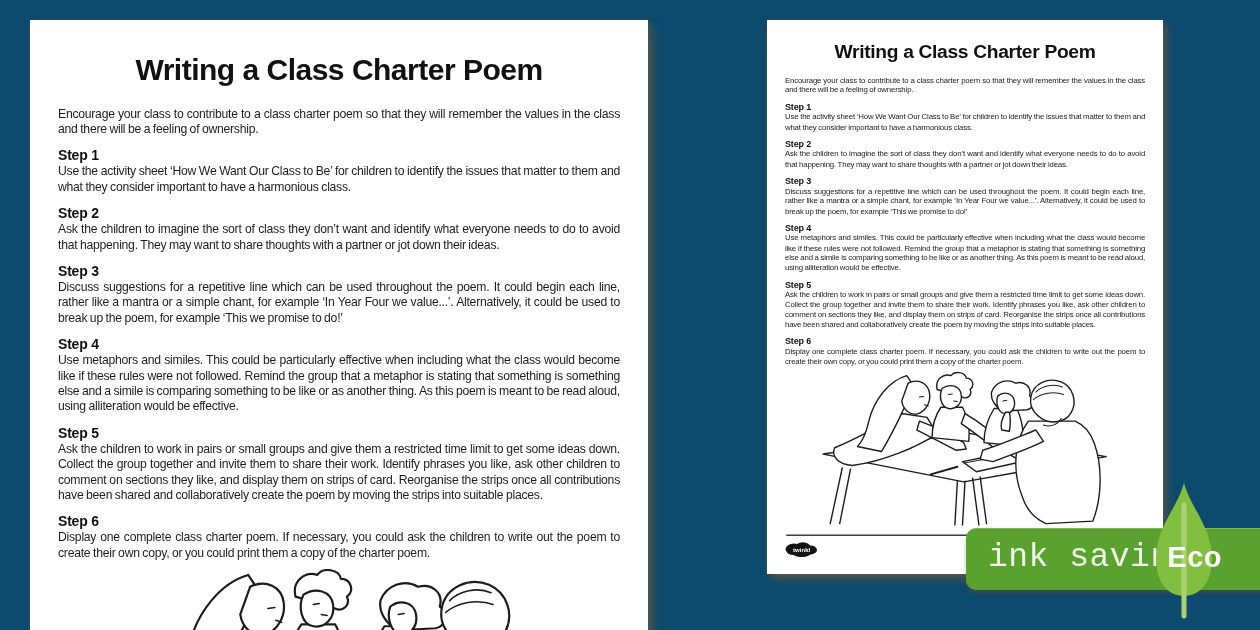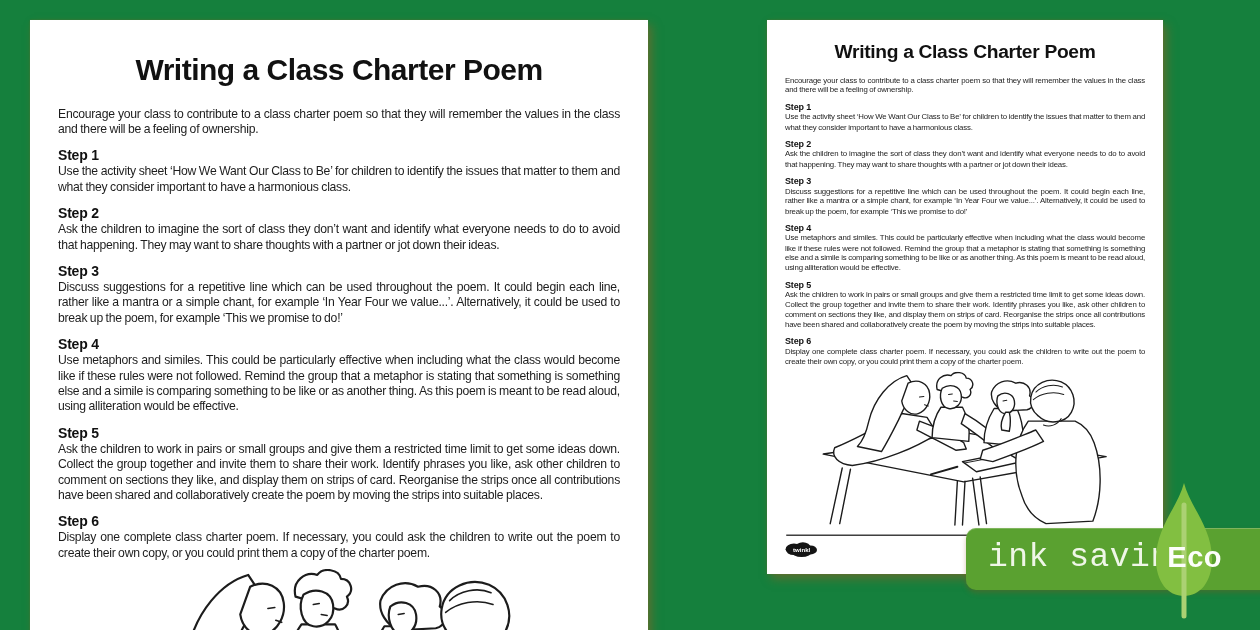--- a/index.html
+++ b/index.html
@@ -45,21 +45,21 @@
   .eco-leaf { position:absolute; left:1146px; top:481px; width:76px; height:138px; z-index:6; }
   .eco-leaf svg { display:block; width:76px; height:138px; }
   .eco-label {
     position:absolute; left:0; top:60px; width:100%; text-align:right;
     font-size:29px; font-weight:bold; color:#fdfefb; letter-spacing:.5px;
   }
 </style>
 </head>
 <body>
 
-<div class="stage" style="background: #15803d; --banner-color: #5aa130; --badge-text: #eff6e7;">
+<div class="stage" style="background: #0c4a6e; --banner-color: #5aa130; --badge-text: #eff6e7;">
 
   <section class="page page-left">
     <div class="page-content-slot">
   <div class="page-inner">
     <h1>Writing a Class Charter Poem</h1>
     <p>Encourage your class to contribute to a class charter poem so that they will remember the values in the class and there will be a feeling of ownership.</p>
 
     <div class="step">
       <h2>Step 1</h2>
       <p>Use the activity sheet ‘How We Want Our Class to Be’ for children to identify the issues that matter to them and what they consider important to have a harmonious class.</p>

